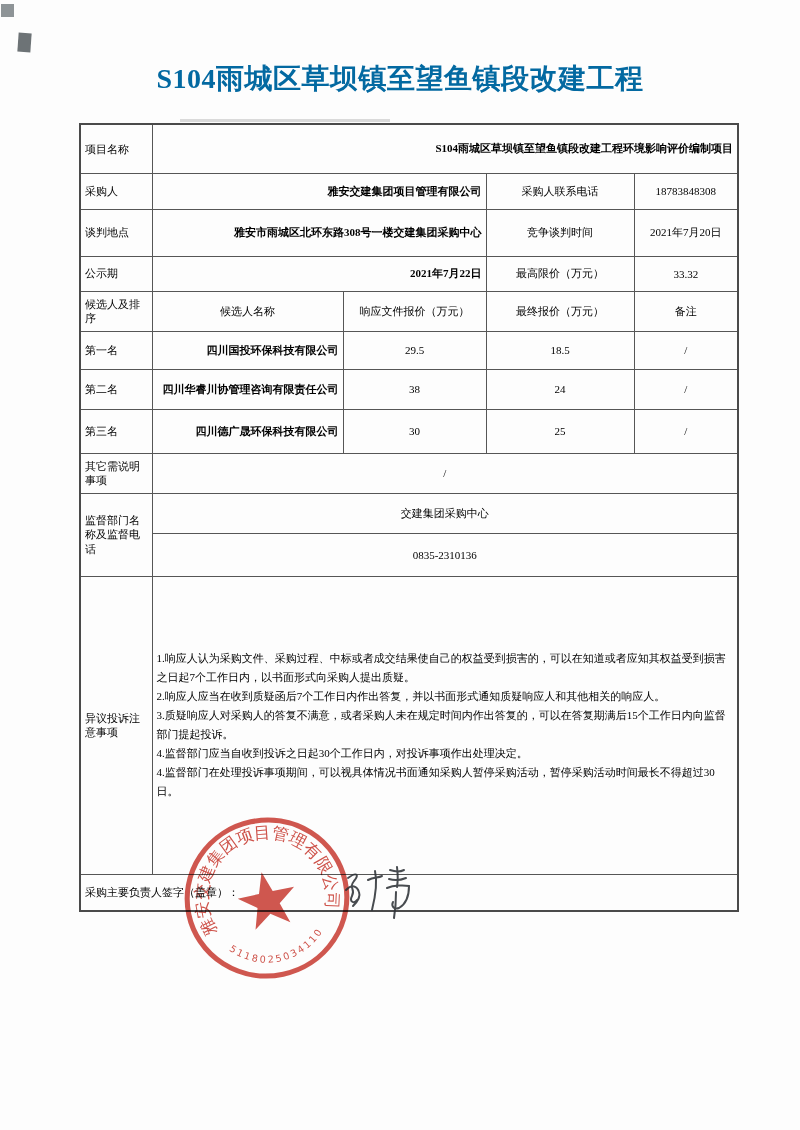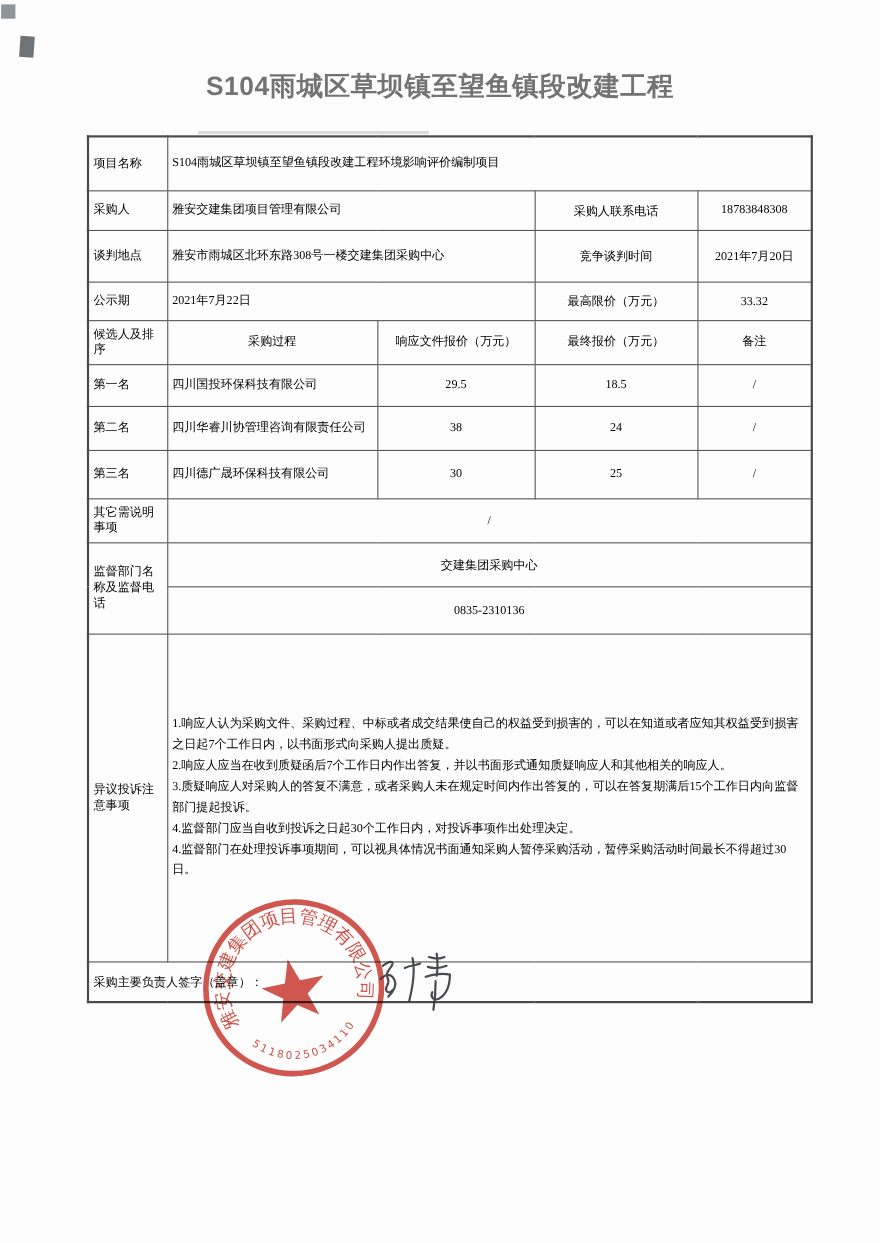--- a/index.html
+++ b/index.html
@@ -11,34 +11,34 @@
   }
   
   .artifact{position:absolute;}
   #artifact-1{left:1px;top:4px;width:13px;height:13px;background:#8e9497;}
   #artifact-2{left:18px;top:33px;width:13px;height:19px;background:#6d7376;transform:rotate(4deg);}
   #smudge-top{left:180px;top:119px;width:210px;height:3px;background:#bdbdbd;opacity:.55;}
 
   
   .doc-title{
     position:absolute;left:0;top:63px;width:100%;text-align:center;
-    font-family:Liberation Sans, sans-serif;
-    font-size:24px;line-height:31px;font-weight:600;color:#737373;letter-spacing:.5px;
+    font-family:Liberation Serif, serif;
+    font-size:28px;line-height:31px;font-weight:600;color:#0369a1;letter-spacing:.5px;
   }
 
   
   table.doc{
     position:absolute;left:79px;top:123px;width:660px;
     table-layout:fixed;border-collapse:collapse;
     font-size:11px;color:#000000;
     border:2px solid #4a4a4a;
   }
   table.doc td{border:1.5px solid #565656;padding:2px 4px;vertical-align:middle;overflow:hidden;}
   td.lbl{padding-left:5px;text-align:left;line-height:1.3;}
-  td.val{text-align:left;padding-left:6px;line-height:1.35;}
+  td.val{text-align:right;padding-left:6px;line-height:1.35;font-weight:bold;}
   td.ctr{text-align:center;}
   td.hdr{text-align:center;line-height:1.3;}
   tr.h49{height:49px}tr.h36{height:36px}tr.h47{height:47px}tr.h35{height:35px}
   tr.h40{height:40px}tr.h38{height:38px}tr.h44{height:44px}tr.h43{height:43px}
   tr.h298{height:298px}tr.h37{height:37px}
   td.objection-cell{padding:6px 10px 6px 7px;}
   td.objection-cell p{margin:0;line-height:1.72;text-align:left;}
   td.signature-cell{padding-left:5px;margin-left:16px;}
 
   
@@ -87,21 +87,21 @@
     <td class="ctr">2021年7月20日</td>
   </tr>
   <tr class="h35">
     <td class="lbl">公示期</td>
     <td class="val" colspan="2">2021年7月22日</td>
     <td class="ctr">最高限价（万元）</td>
     <td class="ctr">33.32</td>
   </tr>
   <tr class="h40">
     <td class="lbl">候选人及排序</td>
-    <td class="hdr">采购过程</td>
+    <td class="hdr">候选人名称</td>
     <td class="hdr">响应文件报价（万元）</td>
     <td class="hdr">最终报价（万元）</td>
     <td class="hdr">备注</td>
   </tr>
   <tr class="h38">
     <td class="lbl">第一名</td>
     <td class="val">四川国投环保科技有限公司</td>
     <td class="ctr">29.5</td>
     <td class="ctr">18.5</td>
     <td class="ctr">/</td>

